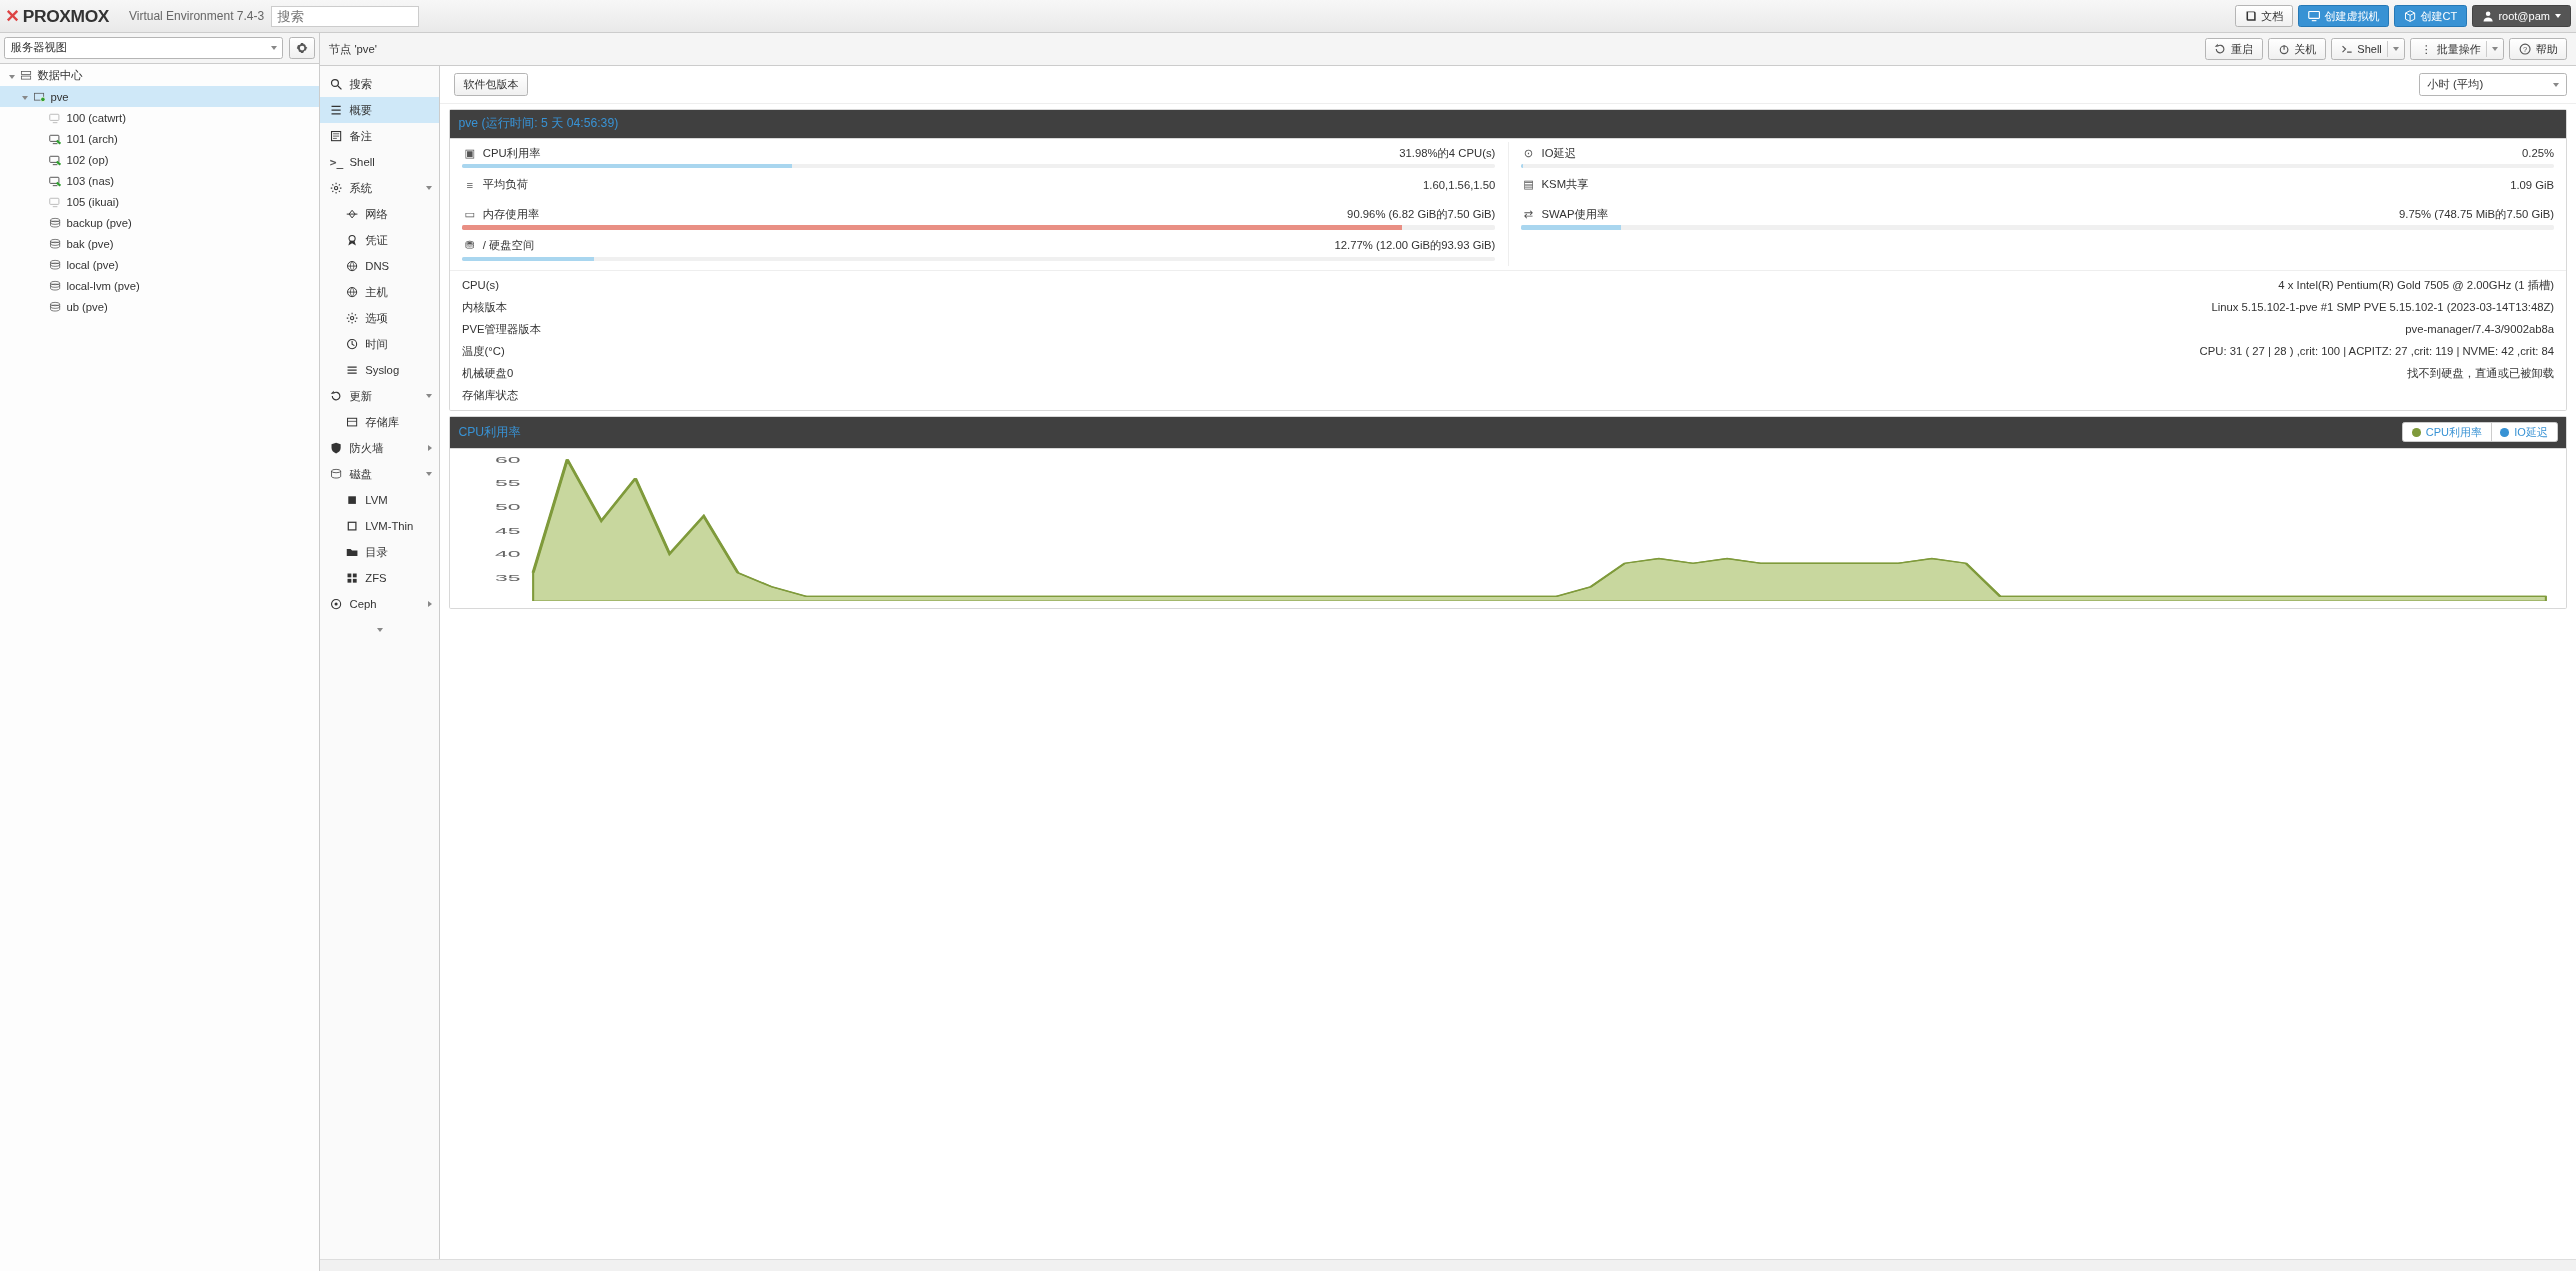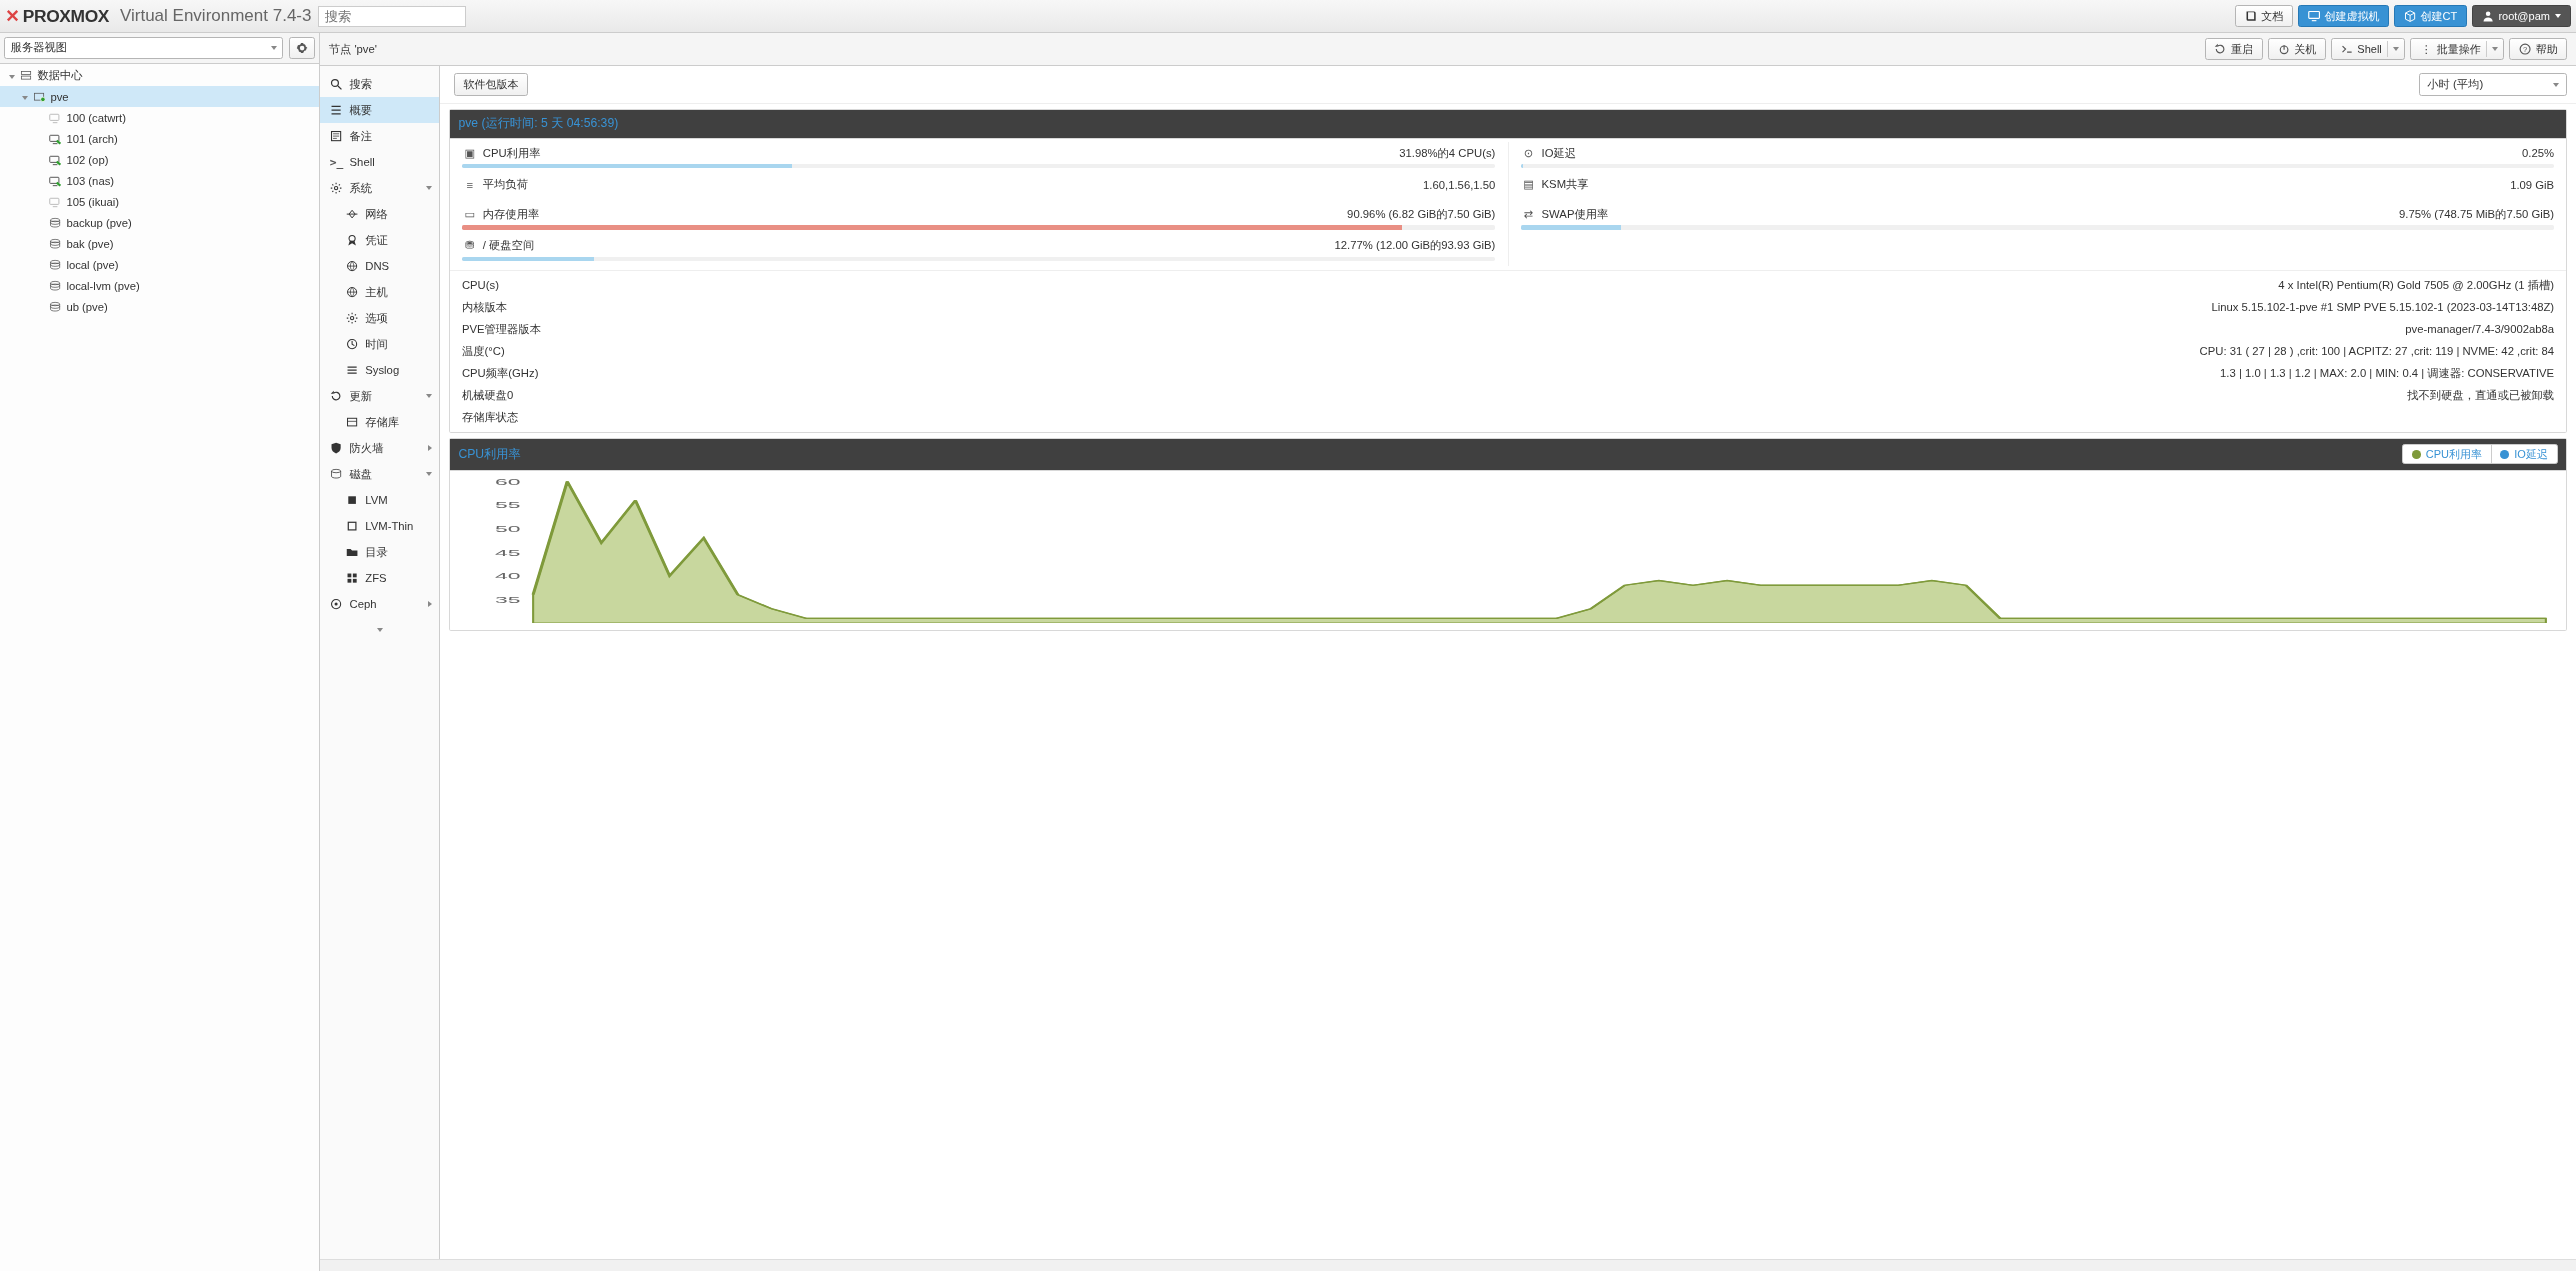--- a/index.html
+++ b/index.html
@@ -2,21 +2,21 @@
 <html><head>
 <meta charset="utf-8">
 <style>
   * { box-sizing: border-box; }
   html, body { margin:0; padding:0; font-family: "Helvetica Neue", Helvetica, Arial, "Microsoft YaHei", sans-serif; font-size:11.3px; color:#333; background:#fff; height:100%; }
   
   .header { height:33px; background: linear-gradient(#f7f7f7,#e9e9e9); border-bottom:0.9px solid #ccc; display:flex; align-items:center; padding:0 5.2px; }
   .logo { display:flex; align-items:center; font-weight:700; font-size:17.4px; letter-spacing:-0.4px; }
   .logo .x1 { color:#d44; font-family: Arial Black, Arial; }
   .logo .rest { color:#333; }
-  .version { color:#666; font-weight:400; font-size:17px; margin-left:11px; }
+  .version { color:#666; font-weight:400; font-size:12px; margin-left:20px; }
   .search-top { margin-left:7px; }
   .search-top input { width:148px; height:21px; border:0.9px solid #ccc; padding:1.7px 5.2px; background:#fff; }
   .spacer { flex:1; }
   .btn { display:inline-flex; align-items:center; height:22.6px; padding:0 8.7px; border:0.9px solid #b5b5b5; background:linear-gradient(#fff,#f0f0f0); border-radius:2.6px; margin-left:5.2px; cursor:pointer; font-size:11px; white-space:nowrap; }
   .btn.blue { background:#3892d4; border-color:#2678b5; color:#fff; }
   .btn.dark { background:#555; border-color:#444; color:#fff; }
   .btn svg, .btn .ico { margin-right:4.4px; width:12.2px; height:12.2px; }
   .ico { display:inline-block; text-align:center; line-height:12.2px; }
   
   .body { display:flex; height:calc(100% - 33px); }
@@ -612,24 +612,20 @@
                 </div>
                 <div class="inforow">
                   <span class="k">PVE管理器版本</span>
                   <span class="v">pve-manager/7.4-3/9002ab8a</span>
                 </div>
                 <div class="inforow">
                   <span class="k">温度(°C)</span>
                   <span class="v">CPU: 31 ( 27 | 28 ) ,crit: 100 | ACPITZ: 27 ,crit: 119 | NVME: 42 ,crit: 84</span>
                 </div>
                 <div class="inforow">
-                  <span class="k">CPU频率(GHz)</span>
-                  <span class="v">1.3 | 1.0 | 1.3 | 1.2 | MAX: 2.0 | MIN: 0.4 | 调速器: CONSERVATIVE</span>
-                </div>
-                <div class="inforow">
                   <span class="k">机械硬盘0</span>
                   <span class="v">找不到硬盘，直通或已被卸载</span>
                 </div>
                 <div class="inforow">
                   <span class="k">存储库状态</span>
                 </div>
               </div>
           </div>
         </div>
 

